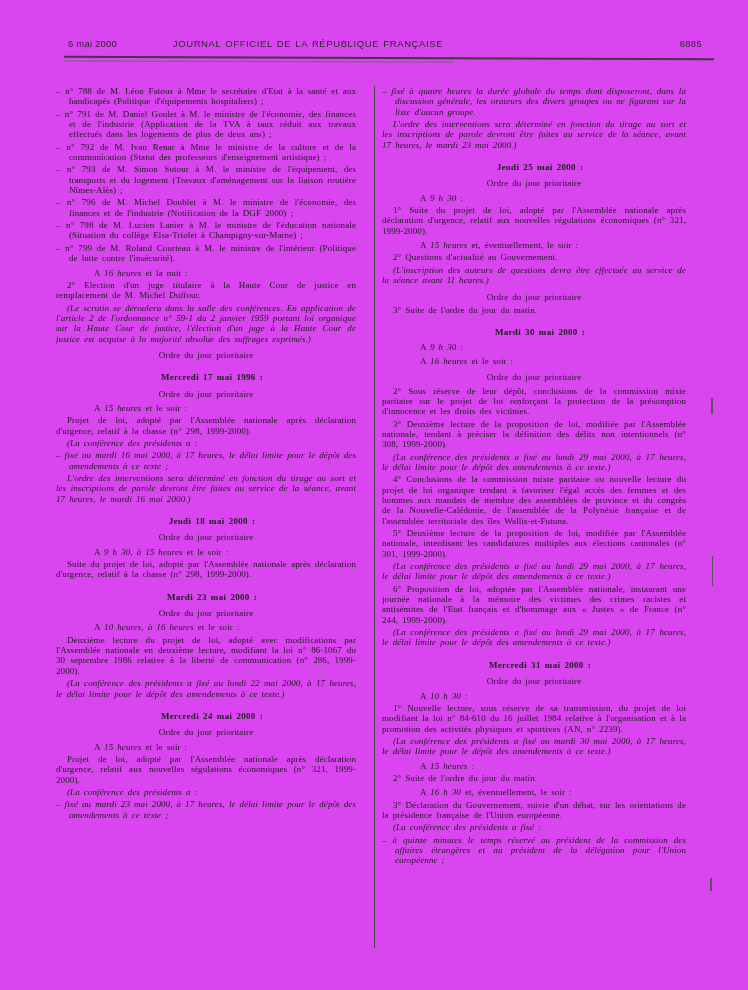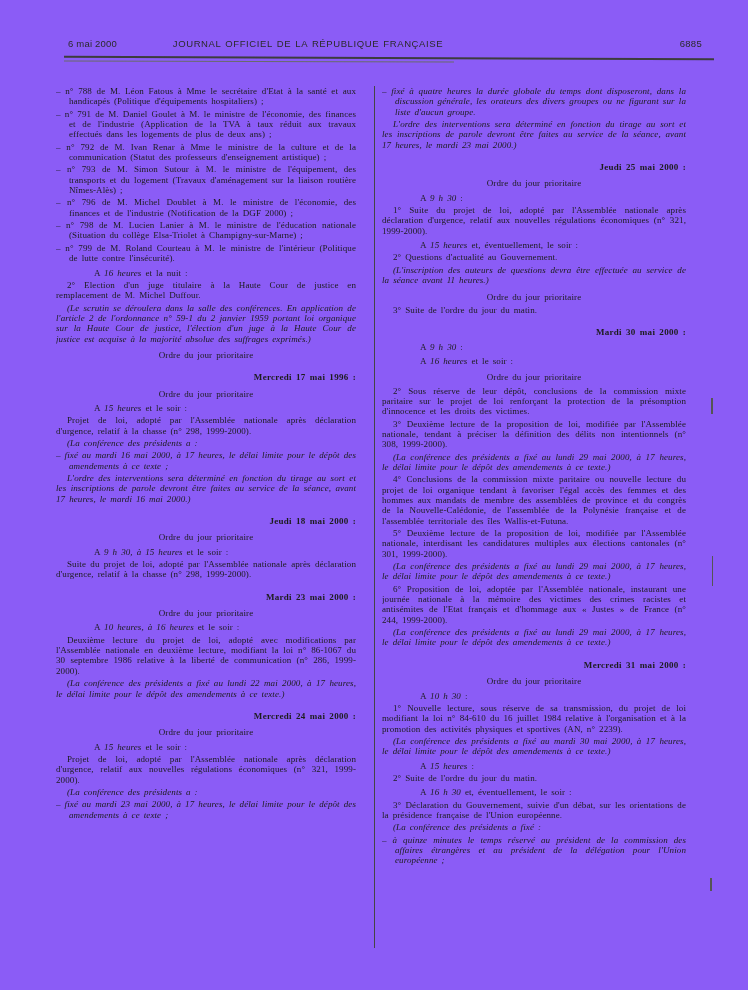--- a/index.html
+++ b/index.html
@@ -1,20 +1,20 @@
 <!DOCTYPE html>
 <html><head>
 <meta charset="utf-8">
 <style>
   html,body{margin:0;padding:0;}
   body{background:#e8e8e8;}
   .page{
     position:relative;
     width:748px;height:990px;
-    background:#8b5cf6;
+    background:#d946ef;
     overflow:hidden;
     font-family:"Liberation Serif",serif;
     color:#1c1c1c;
   }
   
   .header{
     position:absolute;left:0;top:38px;width:748px;height:14px;
     font-family:"Liberation Sans",sans-serif;
     font-size:9.5px;color:#2a2a2a;
   }
@@ -33,21 +33,21 @@
   .col-left{left:56px;width:300px;}
   .col-right{left:382px;width:304px;}
   .divider{position:absolute;left:374px;top:86px;width:1px;height:862px;background:#454545;}
   
   .block{margin:0;text-align:justify;}
   .block:first-child{margin-top:0;}
   .para{text-indent:11px;margin-top:2px;}
   .it{font-style:italic;}
   .dash{padding-left:13px;text-indent:-13px;margin-top:2px;}
   .time{margin:4px 0 2px 38px;text-align:left;text-indent:0;}
-  .date{font-weight:700;margin:12px 0 3px 12px;text-align:right;text-indent:0;letter-spacing:0.3px;}
+  .date{font-weight:700;margin:12px 0 3px 12px;text-align:center;text-indent:0;letter-spacing:0.3px;}
   .center{text-align:center;margin:6px 0 3px;text-indent:0;}
   
   .artifact{position:absolute;background:#555;}
   .art1{left:711px;top:398px;width:2px;height:16px;}
   .art2{left:712px;top:556px;width:1px;height:30px;}
   .art3{left:710px;top:878px;width:2px;height:13px;}
 </style>
 </head>
 <body>
 

